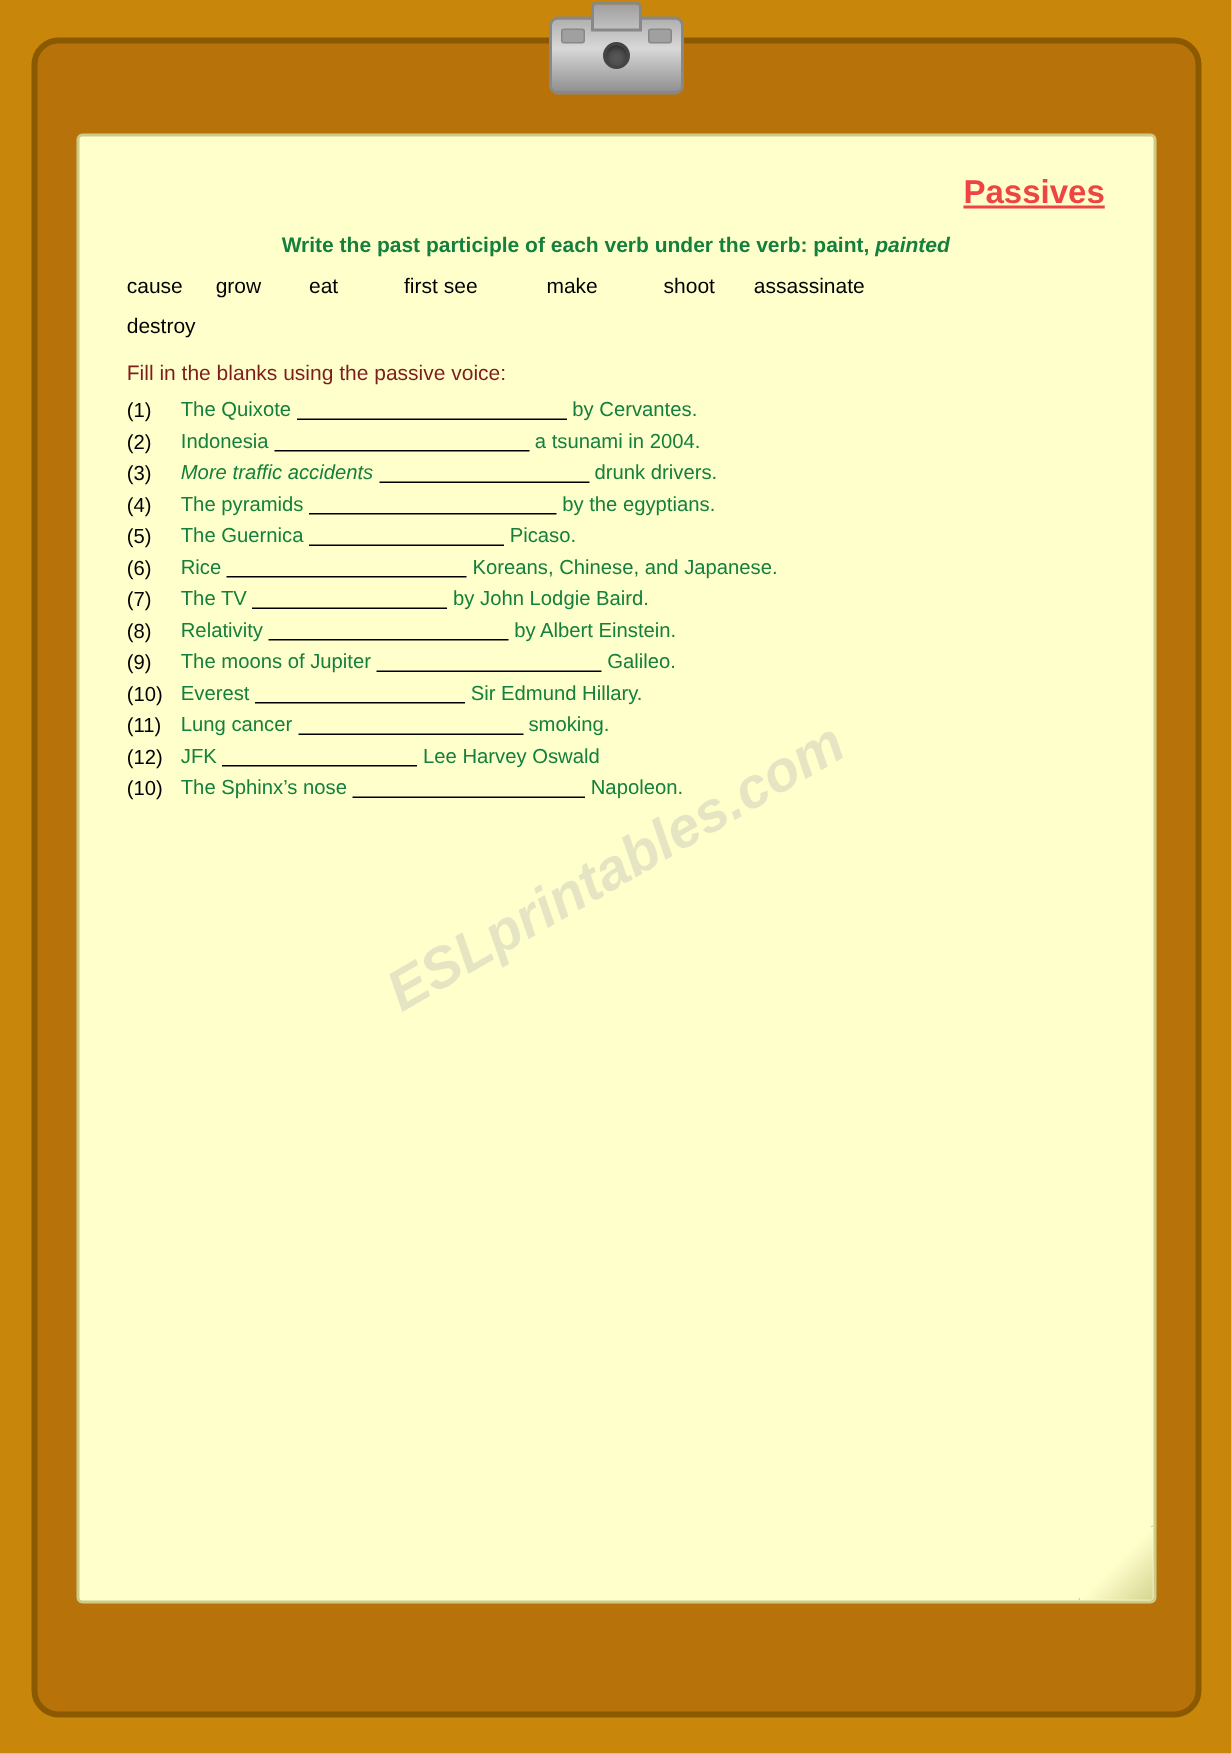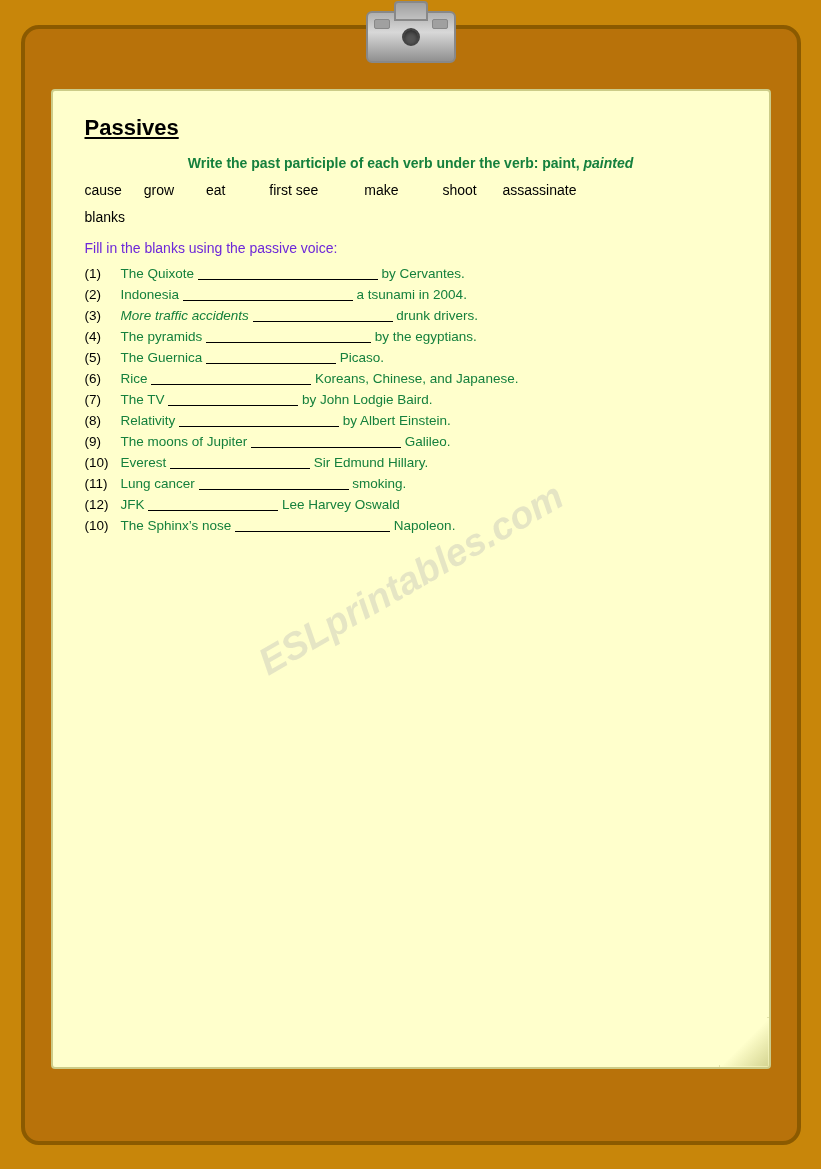--- a/index.html
+++ b/index.html
@@ -85,26 +85,26 @@
       bottom: 0;
       right: 0;
       width: 50px;
       height: 50px;
       background: linear-gradient(135deg, #ffffcc 50%, #d4d490 100%);
       border-left: 1px solid #cccc88;
       border-top: 1px solid #cccc88;
       clip-path: polygon(0 100%, 100% 0, 100% 100%);
     }
     .title {
-      text-align: left;
+      text-align: right;
       font-size: 22px;
       font-weight: bold;
       text-decoration: underline;
       margin-bottom: 14px;
-      color: #000000;
+      color: #ef4444;
     }
     .instruction {
       font-size: 14px;
       font-weight: bold;
       text-align: center;
       margin-bottom: 8px;
       color: #15803d;
     }
     .instruction span.italic-bold {
       font-style: italic;
@@ -115,21 +115,21 @@
       line-height: 1.7;
       color: #000;
       margin-bottom: 4px;
     }
     .verb-list span {
       display: inline-block;
       margin-right: 18px;
     }
     .fill-instruction {
       font-size: 14px;
-      color: #6d28d9;
+      color: #7f1d1d;
       margin-top: 10px;
       margin-bottom: 10px;
     }
     .exercises {
       font-size: 13.5px;
       color: #000;
       line-height: 1.0;
     }
     .exercise-item {
       display: flex;
@@ -189,21 +189,21 @@
     <div class="verb-list">
       <span>cause</span>
       <span style="margin-right:28px;">grow</span>
       <span style="margin-right:40px;">eat</span>
       <span style="margin-right:42px;">first see</span>
       <span style="margin-right:40px;">make</span>
       <span style="margin-right:22px;">shoot</span>
       <span>assassinate</span>
     </div>
     <div class="verb-list">
-      <span>blanks</span>
+      <span>destroy</span>
     </div>
 
     <div class="fill-instruction">Fill in the blanks using the passive voice:</div>
 
     <div class="exercises">
 
       <div class="exercise-item">
         <span class="ex-num">(1)</span>
         <span class="ex-text">The Quixote <span class="blank" style="min-width:180px;"></span> by Cervantes.</span>
       </div>

